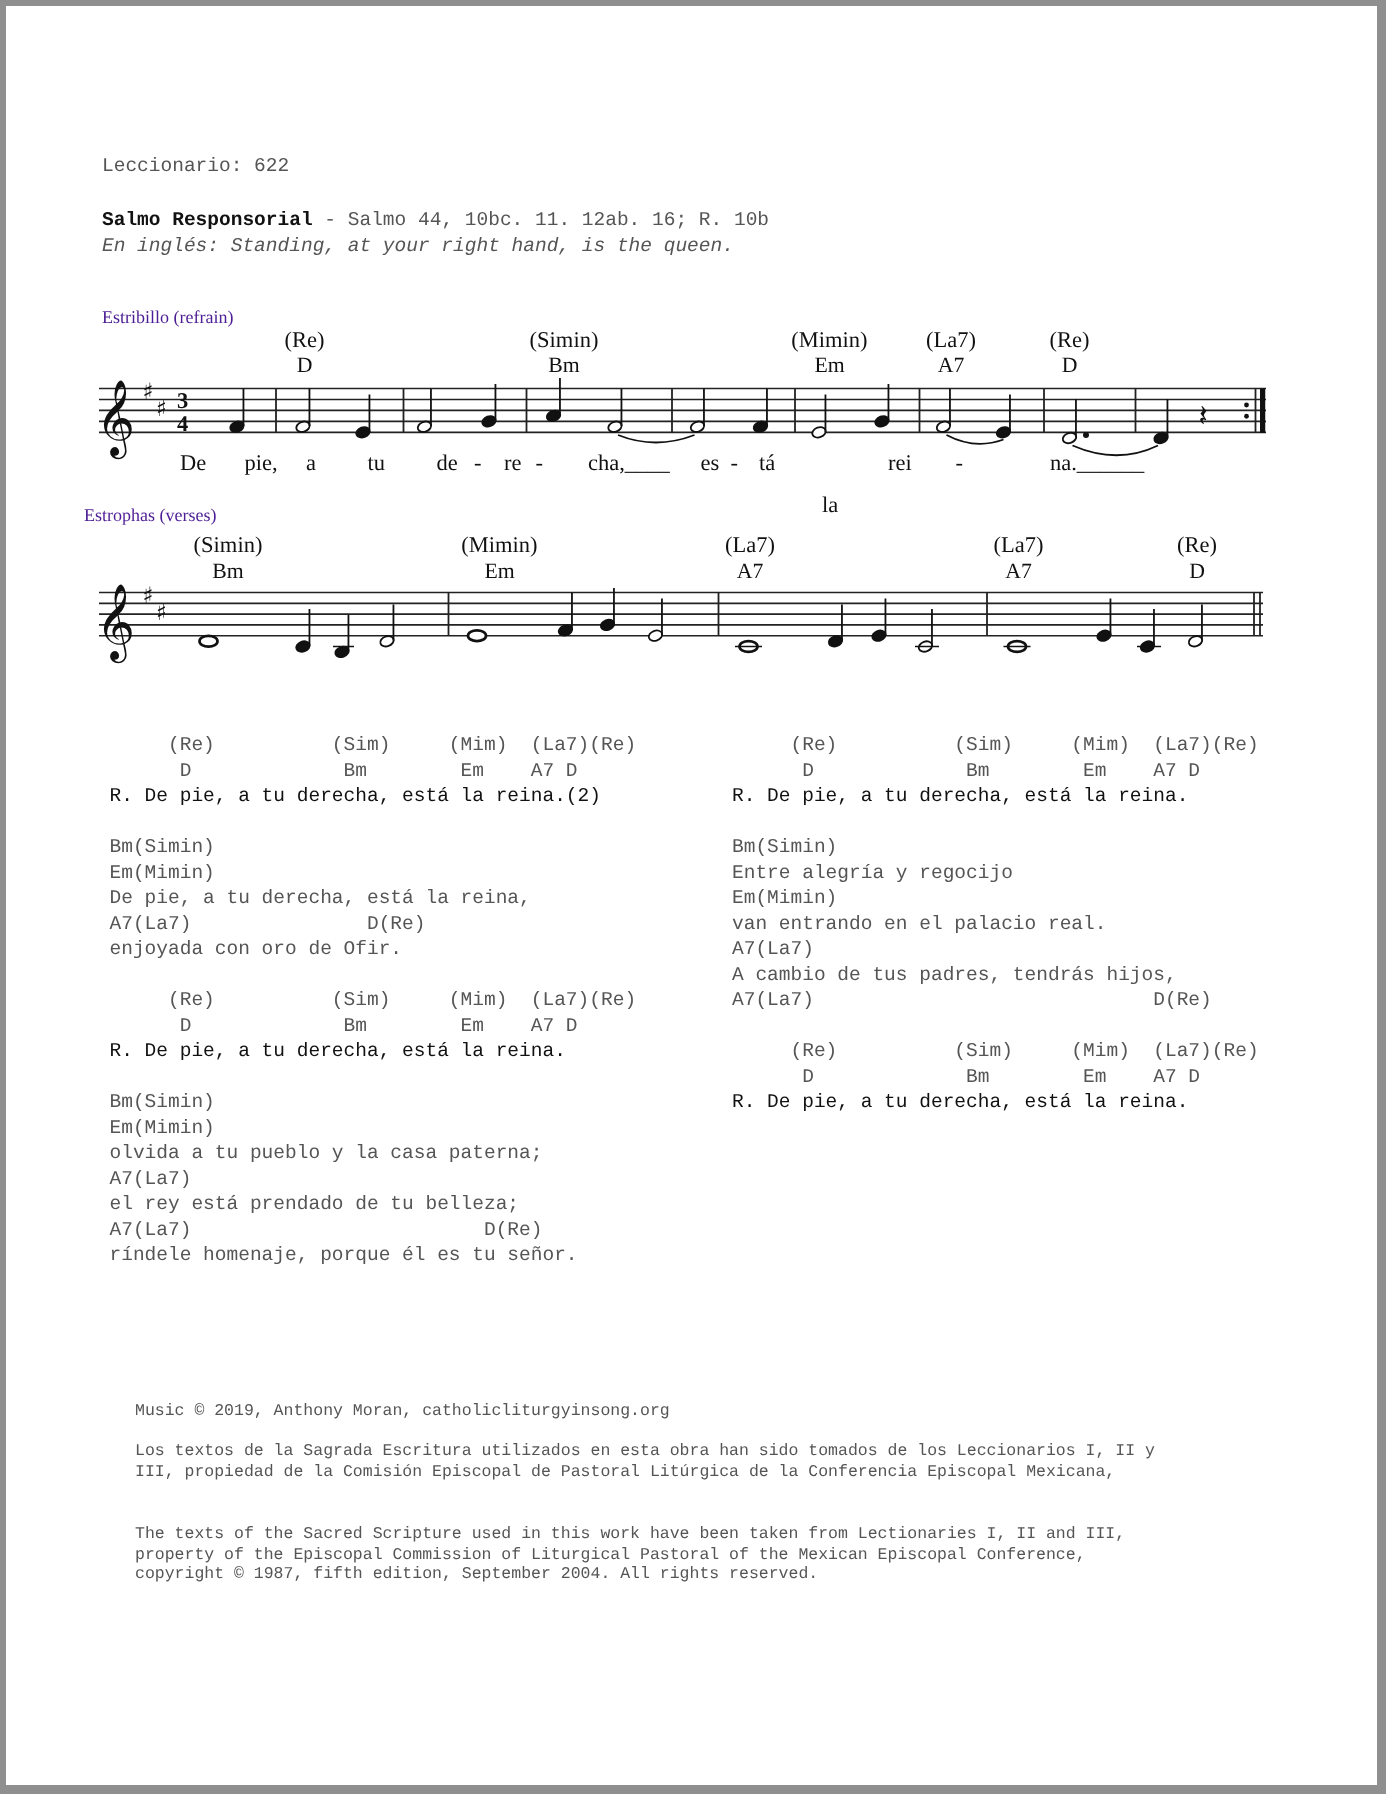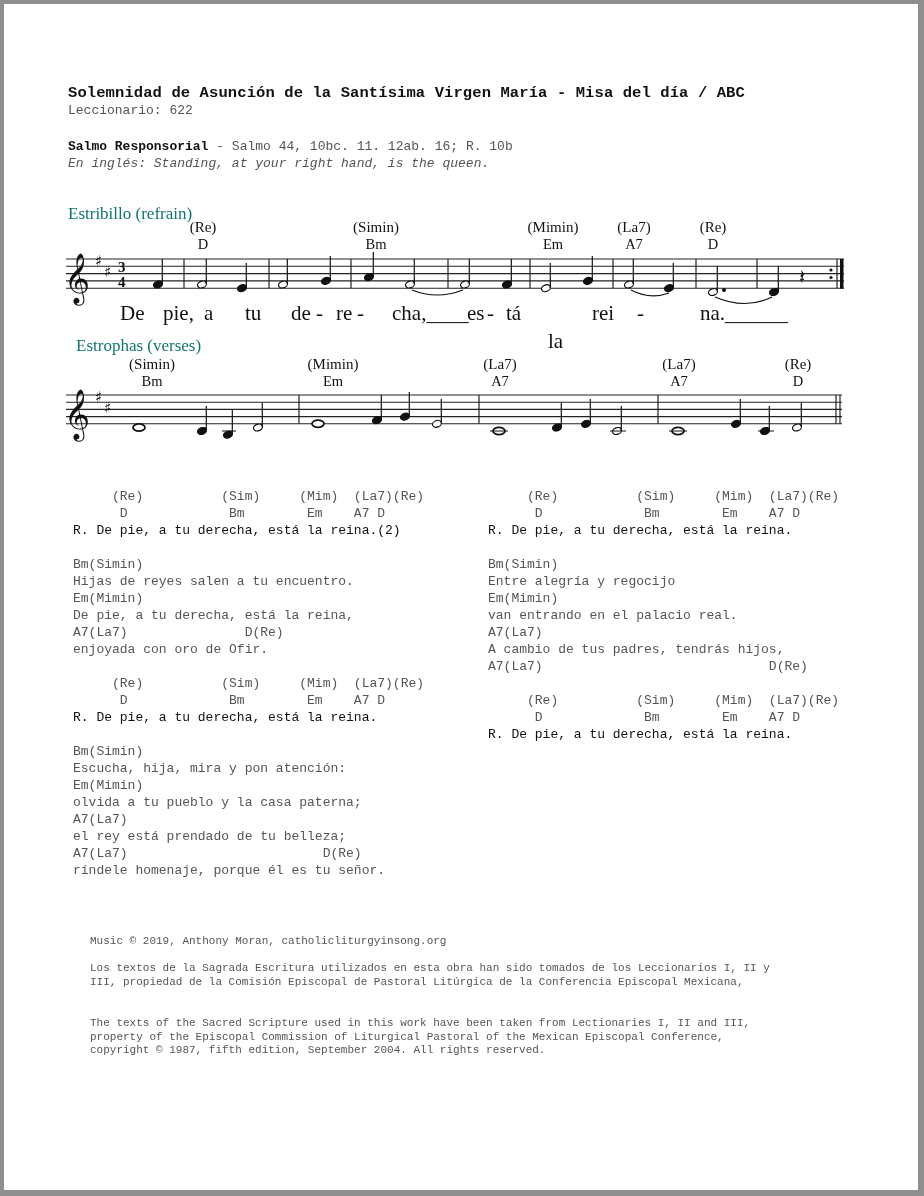--- a/index.html
+++ b/index.html
@@ -19,40 +19,39 @@
     .mono { font-family: "Liberation Mono", "DejaVu Sans Mono", monospace; }
     .serif { font-family: "Liberation Serif", "DejaVu Serif", serif; }
     .abs { position: absolute; white-space: pre; }
 
     .title { left: 64px; top: 80px; font-size: 15.5px; font-weight: bold; color: #111; letter-spacing: 0.1px; }
     .lecc { left: 64px; top: 99px; font-size: 13px; color: #555; }
     .psalm { left: 64px; top: 135px; font-size: 13px; color: #555; }
     .psalm b { color: #111; }
     .english { left: 64px; top: 152px; font-size: 13px; color: #555; font-style: italic; }
 
-    .section-label { font-size: 17px; color: #0f766e; }
+    .section-label { font-size: 12px; color: #4c1d95; }
     .chord-sp { font-size: 15px; color: #111; text-align: center; }
     .chord-en { font-size: 14.5px; color: #111; text-align: center; }
-    .lyric { font-size: 21px; color: #111; }
+    .lyric { font-size: 15px; color: #111; }
 
     .cl { font-size: 13px; color: #555; line-height: 17px; }
     .cl.bold { font-weight: normal; color: #111; }
     .col { position: absolute; }
     .col .line { white-space: pre; height: 17px; }
 
     .footer { font-size: 11px; color: #555; line-height: 13.5px; margin-left: 17px; }
 
     svg { position: absolute; left: 0; top: 0; }
   </style>
 </head>
 <body>
 
 <div class="page">
 
-  <div class="abs mono title">Solemnidad de Asunción de la Santísima Virgen María - Misa del día / ABC</div>
   <div class="abs mono lecc">Leccionario: 622</div>
   <div class="abs mono psalm"><b>Salmo Responsorial</b><span> - Salmo 44, 10bc. 11. 12ab. 16; R. 10b</span></div>
   <div class="abs mono english">En inglés: Standing, at your right hand, is the queen.</div>
 
   <div class="abs serif section-label" style="left:64px; top:200px;">Estribillo (refrain)</div>
 
   <div id="refrain-chords">
       <div class="abs serif chord-sp" style="left: 159px; width: 80px; top: 215px;">(Re)</div>
       <div class="abs serif chord-en" style="left: 159px; width: 80px; top: 232px;">D</div>
       <div class="abs serif chord-sp" style="left: 332px; width: 80px; top: 215px;">(Simin)</div>
@@ -77,21 +76,21 @@
       <div class="abs serif lyric" style="left: 388px; width: 80px; top: 297px;">cha,____</div>
       <div class="abs serif lyric" style="left: 463px; width: 80px; top: 297px;">es</div>
       <div class="abs serif lyric" style="left: 483px; width: 80px; top: 297px;">-</div>
       <div class="abs serif lyric" style="left: 502px; width: 80px; top: 297px;">tá</div>
       <div class="abs serif lyric" style="left: 544px; width: 80px; top: 297px; margin-top: 28px;">la</div>
       <div class="abs serif lyric" style="left: 588px; width: 80px; top: 297px;">rei</div>
       <div class="abs serif lyric" style="left: 633px; width: 80px; top: 297px;">-</div>
       <div class="abs serif lyric" style="left: 696px; width: 80px; top: 297px;">na.______</div>
     </div>
 
-  <div class="abs serif section-label" style="left:72px; top:332px;text-align:center;">Estrophas (verses)</div>
+  <div class="abs serif section-label" style="left:52px; top:332px;text-align:center;">Estrophas (verses)</div>
   <div id="verse-chords">
       <div class="abs serif chord-sp" style="left: 108px; width: 80px; top: 352px;">(Simin)</div>
       <div class="abs serif chord-en" style="left: 108px; width: 80px; top: 369px;">Bm</div>
       <div class="abs serif chord-sp" style="left: 289px; width: 80px; top: 352px;">(Mimin)</div>
       <div class="abs serif chord-en" style="left: 289px; width: 80px; top: 369px;">Em</div>
       <div class="abs serif chord-sp" style="left: 456px; width: 80px; top: 352px;">(La7)</div>
       <div class="abs serif chord-en" style="left: 456px; width: 80px; top: 369px;">A7</div>
       <div class="abs serif chord-sp" style="left: 635px; width: 80px; top: 352px;">(La7)</div>
       <div class="abs serif chord-en" style="left: 635px; width: 80px; top: 369px;">A7</div>
       <div class="abs serif chord-sp" style="left: 754px; width: 80px; top: 352px;">(Re)</div>
@@ -255,32 +254,30 @@
       <line x1="801.3" y1="427" x2="801.3" y2="403"></line>
     </g>
   </svg>
 
   <div class="col mono cl" id="left-col" style="left:69px; top:484px;">
       <div class="line">     (Re)          (Sim)     (Mim)  (La7)(Re)</div>
       <div class="line">      D             Bm        Em    A7 D</div>
       <div class="line cl bold">R. De pie, a tu derecha, está la reina.(2)</div>
       <div class="line"></div>
       <div class="line">Bm(Simin)</div>
-      <div class="line">Hijas de reyes salen a tu encuentro.</div>
       <div class="line">Em(Mimin)</div>
       <div class="line">De pie, a tu derecha, está la reina,</div>
       <div class="line">A7(La7)               D(Re)</div>
       <div class="line">enjoyada con oro de Ofir.</div>
       <div class="line"></div>
       <div class="line">     (Re)          (Sim)     (Mim)  (La7)(Re)</div>
       <div class="line">      D             Bm        Em    A7 D</div>
       <div class="line cl bold">R. De pie, a tu derecha, está la reina.</div>
       <div class="line"></div>
       <div class="line">Bm(Simin)</div>
-      <div class="line">Escucha, hija, mira y pon atención:</div>
       <div class="line">Em(Mimin)</div>
       <div class="line">olvida a tu pueblo y la casa paterna;</div>
       <div class="line">A7(La7)</div>
       <div class="line">el rey está prendado de tu belleza;</div>
       <div class="line">A7(La7)                         D(Re)</div>
       <div class="line">ríndele homenaje, porque él es tu señor.</div>
     </div>
   <div class="col mono cl" id="right-col" style="left:484px; top:484px;">
       <div class="line">     (Re)          (Sim)     (Mim)  (La7)(Re)</div>
       <div class="line">      D             Bm        Em    A7 D</div>

